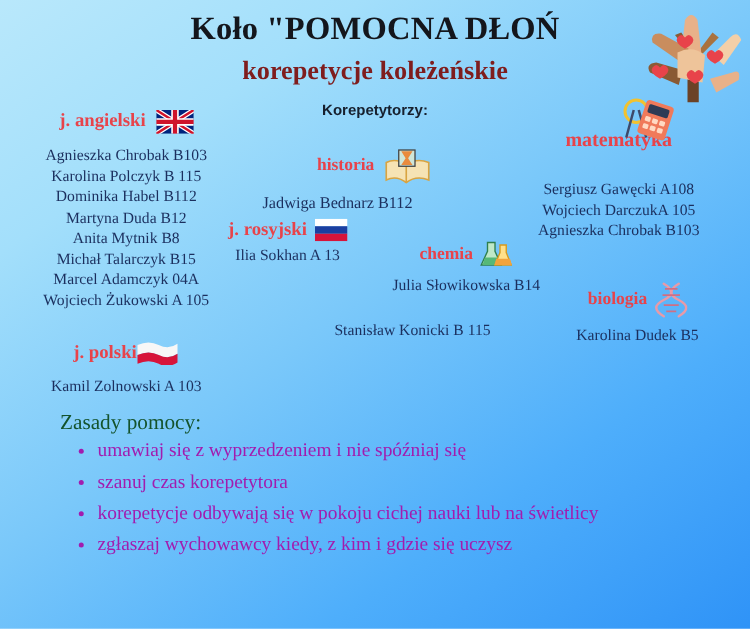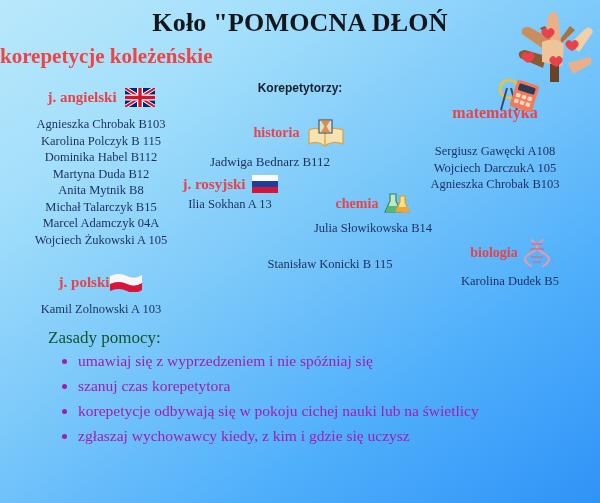--- a/index.html
+++ b/index.html
@@ -12,22 +12,22 @@
   .poster{position:absolute;inset:0;}
   .abs{position:absolute;}
 
   
   .title1{
     left:0;right:0;top:8px;text-align:center;
     font-size:26px;font-weight:bold;color:#14161c;
     letter-spacing:.2px;font-family:"Liberation Serif", serif;
   }
   .title2{
-    left:0;right:0;top:44px;text-align:left;
-    font-size:21px;font-weight:bold;color:#ef4444;
+    left:0;right:0;top:44px;text-align:center;
+    font-size:21px;font-weight:bold;color:#7f1d1d;
     font-family:"Liberation Serif", serif;
   }
   .tutors-head{
     left:0;right:0;top:81px;text-align:center;
     font-size:12px;font-weight:bold;color:#17202e;
     font-family:"Liberation Sans", sans-serif;
   }
 
   
   .subject{font-size:15px;font-weight:bold;color:#e8434a;
@@ -205,21 +205,21 @@
     <div style="text-align:center;padding-top:26px;">
       <span class="subject" style="font-size:16px;">matematyka</span>
     </div>
     <div class="grp" style="align-items:center;margin-top:21px;">
       <div class="name">Sergiusz Gawęcki A108</div>
       <div class="name">Wojciech DarczukA 105</div>
       <div class="name">Agnieszka Chrobak B103</div>
     </div>
   </div>
 
-  <div class="abs" style="left:424px;top:238px;width:172px;">
+  <div class="abs" style="left:424px;top:225px;width:172px;">
     <div class="row" style="justify-content:center;gap:6px;">
       <span class="subject" style="font-size:14px;">biologia</span>
       <span class="ico">
         <svg width="26" height="30" viewBox="0 0 26 30">
           <g fill="none" stroke="#e89aa8" stroke-width="2" stroke-linecap="round">
             <path d="M7 2 q12 7 0 13 q-12 6 0 13"></path>
             <path d="M19 2 q-12 7 0 13 q12 6 0 13"></path>
           </g>
           <g stroke="#cf6f85" stroke-width="1.4">
             <path d="M8 6 L18 6"></path>

